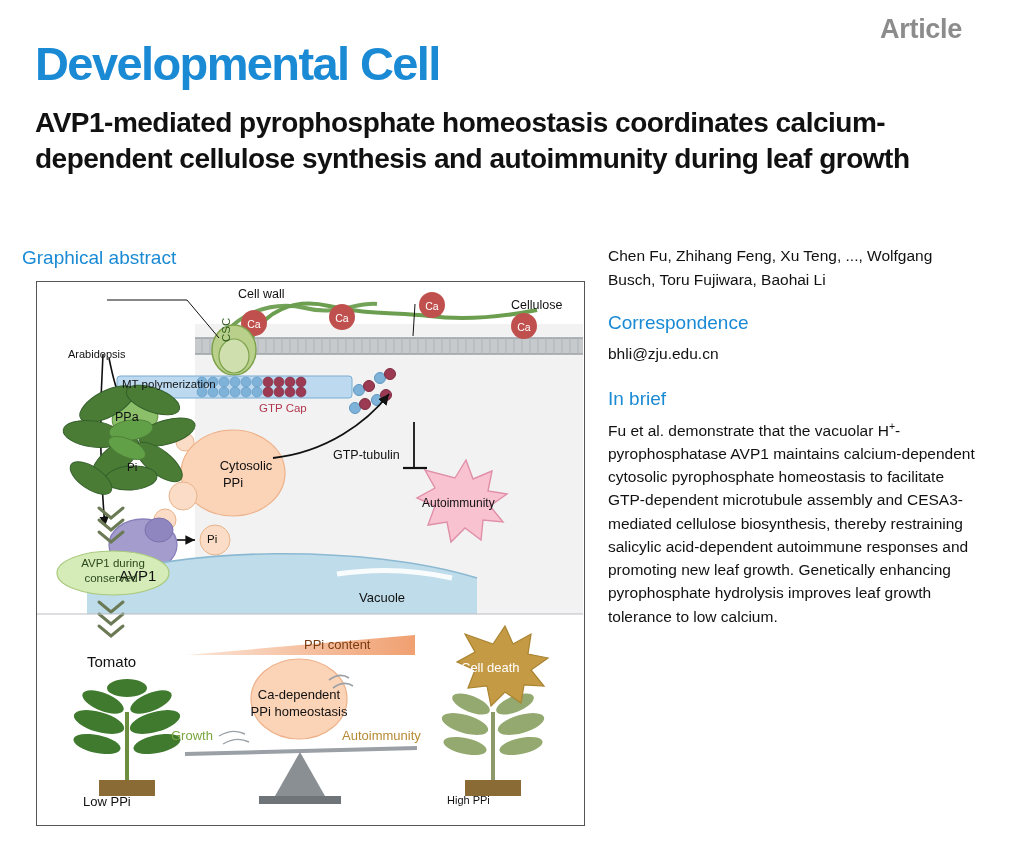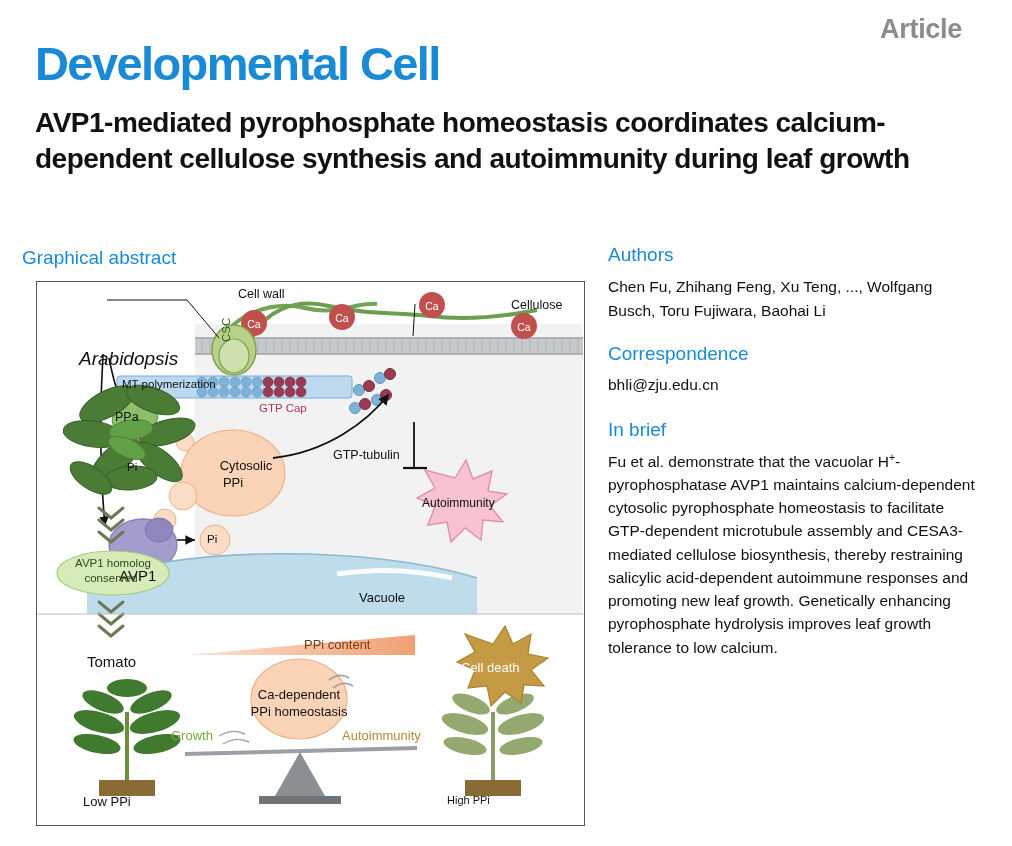--- a/index.html
+++ b/index.html
@@ -330,49 +330,48 @@
         <polygon points="263,470 288,514 238,514" fill="#8a8f94"></polygon>
         <rect x="222" y="514" width="82" height="8" fill="#6f7479"></rect>
         <g stroke="#9aa0a5" stroke-width="1.4" fill="none">
           <path d="M182,454 C192,448 200,448 208,452"></path>
           <path d="M186,462 C196,456 204,456 212,460"></path>
         </g>
       </svg>
 
       <div class="lbl" style="left:201px; top:5px; font-size:12.5px;">Cell wall</div>
       <div class="lbl" style="left:474px; top:16px; font-size:12.5px;">Cellulose</div>
-      <div class="lbl" style="left:42px; top:66px; font-size:19px;font-style:italic;">Arabidopsis</div>
+      <div class="lbl" style="left:31px; top:66px; font-size:11px;">Arabidopsis</div>
       <div class="lbl" style="left:183px; top:60px; font-size:11.5px; color:#2f5d1e; transform:rotate(-90deg); transform-origin:left top;">CSC</div>
       <div class="lbl" style="left:85px; top:96px; font-size:11.5px;">MT polymerization</div>
       <div class="lbl" style="left:222px; top:120px; font-size:11.5px; color:#b0374f;">GTP Cap</div>
       <div class="lbl" style="left:296px; top:166px; font-size:12.5px;">GTP-tubulin</div>
       <div class="lbl" style="left:78px; top:128px; font-size:12.5px;">PPa</div>
       <div class="lbl" style="left:90px; top:179px; font-size:11.5px;">Pi</div>
       <div class="lbl" style="left:170px; top:251px; font-size:11.5px;">Pi</div>
       <div class="lbl" style="left:176px; top:176px; font-size:13px; text-align:center; width:66px;">Cytosolic</div>
       <div class="lbl" style="left:163px; top:193px; font-size:13px; text-align:center; width:66px;">PPi</div>
       <div class="lbl" style="left:385px; top:214px; font-size:12px;">Autoimmunity</div>
       <div class="lbl" style="left:82px; top:285px; font-size:15px;">AVP1</div>
       <div class="lbl" style="left:310px; top:308px; font-size:13px;margin-left:12px;">Vacuole</div>
-      <div class="lbl" style="left:22px; top:275px; font-size:11.5px; width:108px; text-align:center; color:#2c4a1c;">AVP1 homolog</div>
+      <div class="lbl" style="left:22px; top:275px; font-size:11.5px; width:108px; text-align:center; color:#2c4a1c;">AVP1 during</div>
       <div class="lbl" style="left:22px; top:290px; font-size:11.5px; width:104px; text-align:center; color:#2c4a1c;">conserved</div>
       <div class="lbl" style="left:50px; top:371px; font-size:15px;">Tomato</div>
       <div class="lbl" style="left:267px; top:355px; font-size:13px; color:#7a3c12;">PPi content</div>
       <div class="lbl" style="left:205px; top:405px; font-size:13px; width:114px; text-align:center;">Ca-dependent</div>
       <div class="lbl" style="left:205px; top:422px; font-size:13px; width:114px; text-align:center;">PPi homeostasis</div>
       <div class="lbl" style="left:134px; top:446px; font-size:13px; color:#7aa63f;">Growth</div>
       <div class="lbl" style="left:305px; top:446px; font-size:13px; color:#b58b34;">Autoimmunity</div>
       <div class="lbl" style="left:424px; top:378px; font-size:13px; color:#fff;">Cell death</div>
       <div class="lbl" style="left:46px; top:512px; font-size:13px;">Low PPi</div>
       <div class="lbl" style="left:410px; top:512px; font-size:11px;">High PPi</div>
     </div>
   </div>
 
   <div class="rcol">
-    <div class="rhead">Authors</div>
     <div class="rbody authors">Chen Fu, Zhihang Feng, Xu Teng, ..., Wolfgang Busch, Toru Fujiwara, Baohai Li</div>
 
     <div class="rhead">Correspondence</div>
     <div class="rbody corr">bhli@zju.edu.cn</div>
 
     <div class="rhead">In brief</div>
     <div class="brief">
       <p><span>Fu et al. demonstrate that the vacuolar H</span><sup>+</sup><span>-pyrophosphatase AVP1 maintains calcium-dependent cytosolic pyrophosphate homeostasis to facilitate GTP-dependent microtubule assembly and CESA3-mediated cellulose biosynthesis, thereby restraining salicylic acid-dependent autoimmune responses and promoting new leaf growth. Genetically enhancing pyrophosphate hydrolysis improves leaf growth tolerance to low calcium.</span></p>
     </div>
   </div>

